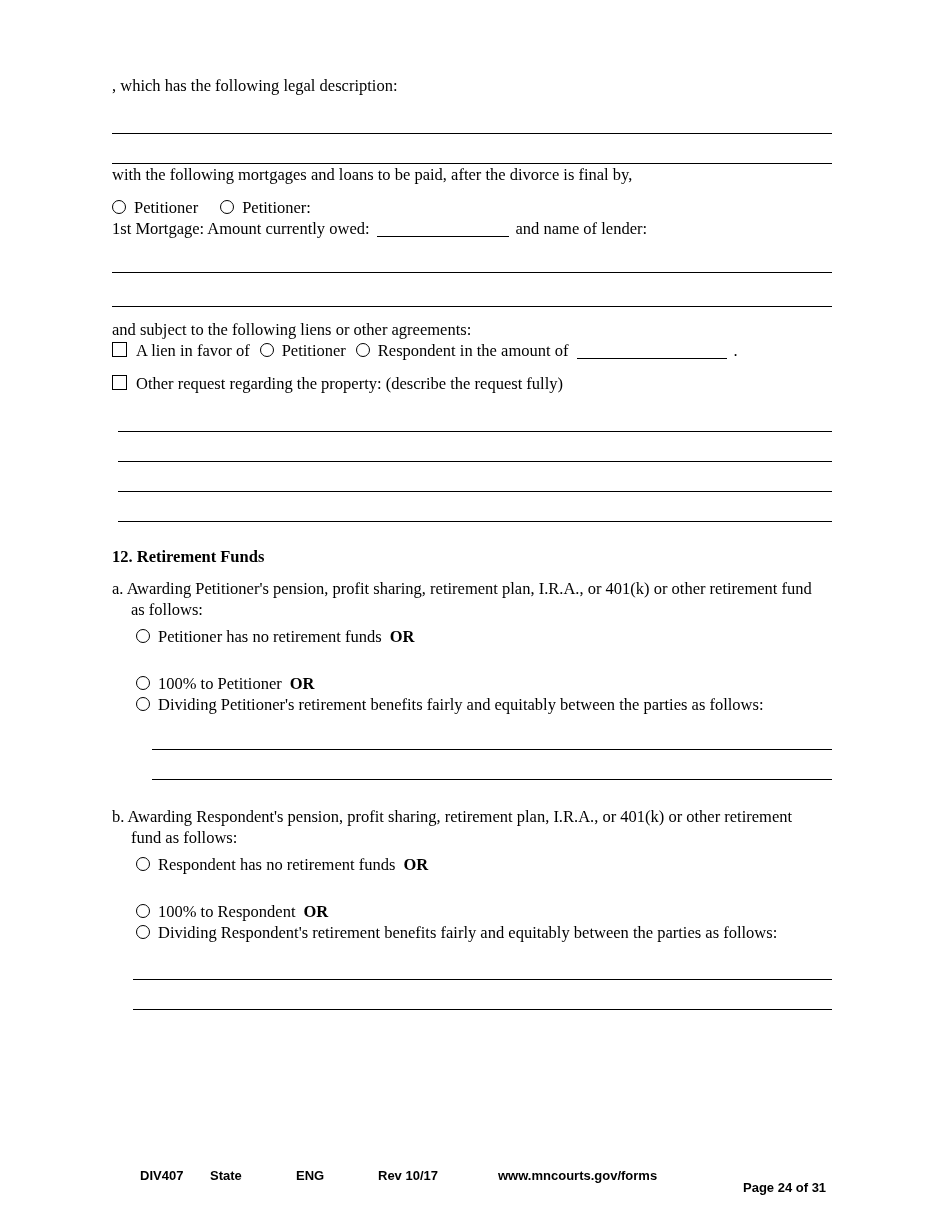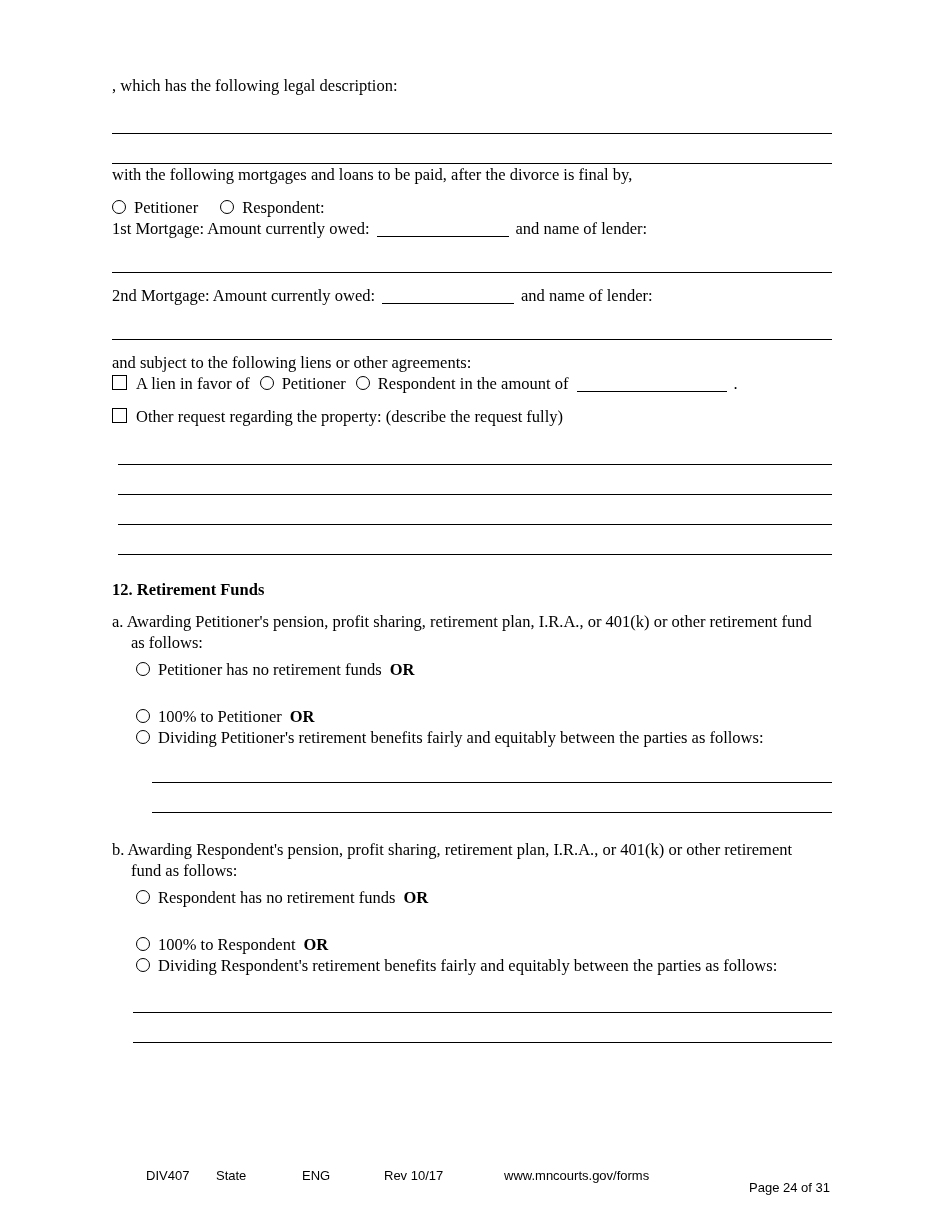--- a/index.html
+++ b/index.html
@@ -80,26 +80,27 @@
     max-width: 688px;
   }
   .opts { padding-left: 24px; }
 
   .section-title { font-weight: bold; }
 
   
   .footer {
     position: absolute;
     top: 1167px;
-    left: 16px;
+    left: 10px;
     width: 842px;
     height: 17px;
     font-family: "Liberation Sans", sans-serif;
     font-size: 13px;
     line-height: 17px;
+    font-weight: bold;
   }
   .footer span { position: absolute; top: 0; }
   .f-id   { left: 130px; }
   .f-st   { left: 200px; }
   .f-lang { left: 286px; }
   .f-rev  { left: 368px; }
   .f-web  { left: 488px; }
   .f-page { left: 733px; margin-top: 12px; }
 </style>
 </head>
@@ -108,31 +109,28 @@
 <div class="content">
 
   <p>, which has the following legal description:</p>
 
   <div class="rule mt37"></div>
   <div class="rule mt29"></div>
 
   <p class="mt13">with the following mortgages and loans to be paid, after the divorce is final by,</p>
 
   <p class="mt12 nowrap">
-    <span class="radio"></span><span>Petitioner</span><span class="radio gap22"></span><span>Respondent:</span>
+    <span class="radio"></span><span>Petitioner</span><span class="radio gap22"></span><span>Petitioner:</span>
   </p>
 
   <p class="mt13 nowrap">
     <span>1st Mortgage: Amount currently owed:</span><span class="blank amt"></span><span>and name of lender:</span>
   </p>
   <div class="rule mt33"></div>
 
-  <p class="mt12 nowrap">
-    <span>2nd Mortgage: Amount currently owed:</span><span class="blank amt"></span><span>and name of lender:</span>
-  </p>
   <div class="rule mt33"></div>
 
   <p class="mt12">and subject to the following liens or other agreements:</p>
 
   <p class="mt13 nowrap">
     <span class="checkbox"></span><span>A lien in favor of</span><span class="radio gap10"></span><span>Petitioner</span><span class="radio gap10"></span><span>Respondent in the amount of</span><span class="blank lienamt"></span><span>.</span>
   </p>
 
   <p class="mt12 nowrap">
     <span class="checkbox"></span><span>Other request regarding the property: (describe the request fully)</span>

